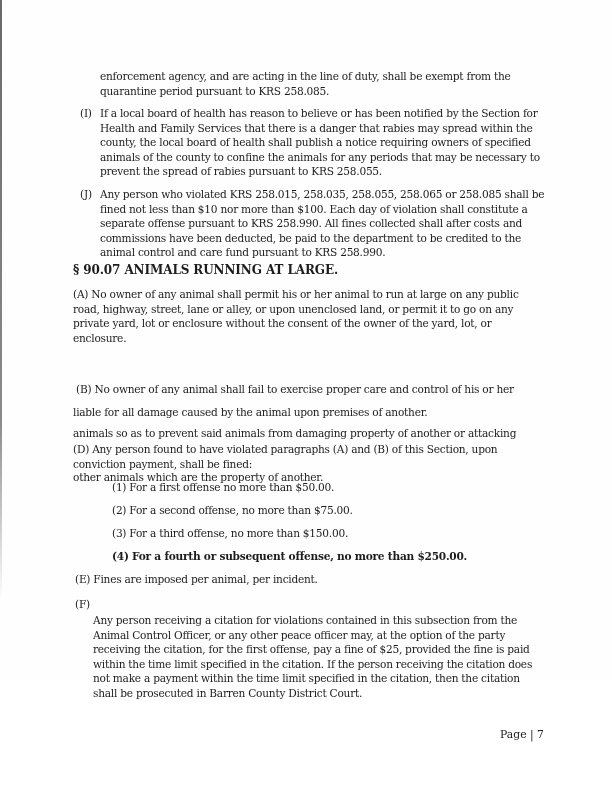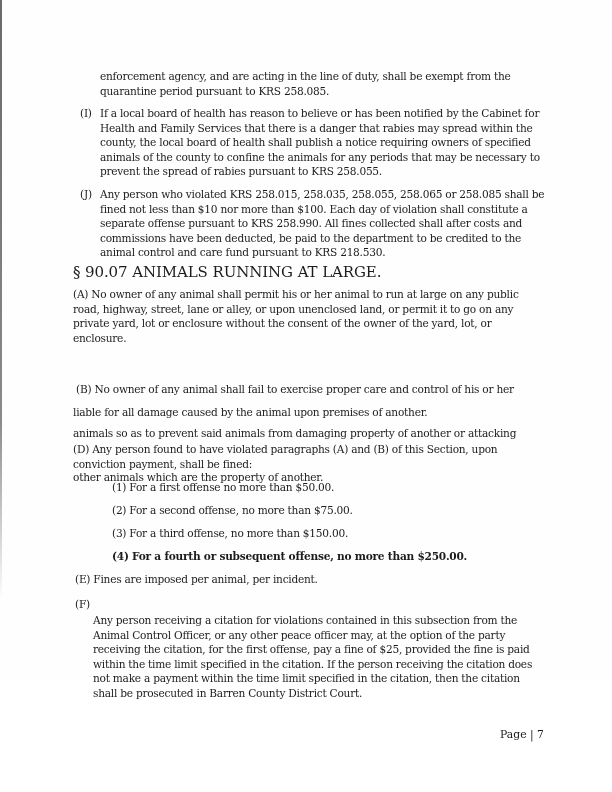--- a/index.html
+++ b/index.html
@@ -10,50 +10,50 @@
     font-family: "DejaVu Serif", "Liberation Serif", serif;
     color: #1c1c1c;
   }
   .scan-edge {
     position: absolute; left: 0; top: 0; width: 2px; height: 600px;
     background: linear-gradient(to bottom, #6a6a6a, #8a8a8a 70%, rgba(150,150,150,0));
   }
   .block { position: absolute; font-size: 10.6px; line-height: 14.6px; letter-spacing: -0.25px; white-space: nowrap; }
   .line { display: block; }
   .marker { position: absolute; }
-  .heading { position: absolute; font-weight: normal; font-size: 15px; letter-spacing: -0.1px; white-space: nowrap; }
+  .heading { position: absolute; font-weight: bold; font-size: 12px; letter-spacing: -0.1px; white-space: nowrap; }
   .footer { position: absolute; font-size: 10.8px; white-space: nowrap; text-align: right; }
 </style>
 </head>
 <body>
 
 <div class="page">
   <div class="scan-edge"></div>
 
   <div class="block" style="left:100px; top:69px;">
     <span class="line">enforcement agency, and are acting in the line of duty, shall be exempt from the</span>
     <span class="line">quarantine period pursuant to KRS 258.085.</span>
   </div>
 
   <span class="block marker" style="left:80px; top:106px;">(I)</span>
   <div class="block" style="left:100px; top:106px;">
-    <span class="line">If a local board of health has reason to believe or has been notified by the Cabinet for</span>
+    <span class="line">If a local board of health has reason to believe or has been notified by the Section for</span>
     <span class="line">Health and Family Services that there is a danger that rabies may spread within the</span>
     <span class="line">county, the local board of health shall publish a notice requiring owners of specified</span>
     <span class="line">animals of the county to confine the animals for any periods that may be necessary to</span>
     <span class="line">prevent the spread of rabies pursuant to KRS 258.055.</span>
   </div>
 
   <span class="block marker" style="left:80px; top:187px;">(J)</span>
   <div class="block" style="left:100px; top:187px;">
     <span class="line">Any person who violated KRS 258.015, 258.035, 258.055, 258.065 or 258.085 shall be</span>
     <span class="line">fined not less than $10 nor more than $100. Each day of violation shall constitute a</span>
     <span class="line">separate offense pursuant to KRS 258.990. All fines collected shall after costs and</span>
     <span class="line">commissions have been deducted, be paid to the department to be credited to the</span>
-    <span class="line">animal control and care fund pursuant to KRS 218.530.</span>
+    <span class="line">animal control and care fund pursuant to KRS 258.990.</span>
   </div>
 
   <div class="heading" style="left:73px; top:263px;">§ 90.07 ANIMALS RUNNING AT LARGE.</div>
 
   <div class="block" style="left:73px; top:287px;">
     <span class="line">(A) No owner of any animal shall permit his or her animal to run at large on any public</span>
     <span class="line">road, highway, street, lane or alley, or upon unenclosed land, or permit it to go on any</span>
     <span class="line">private yard, lot or enclosure without the consent of the owner of the yard, lot, or</span>
     <span class="line">enclosure.</span>
   </div>

